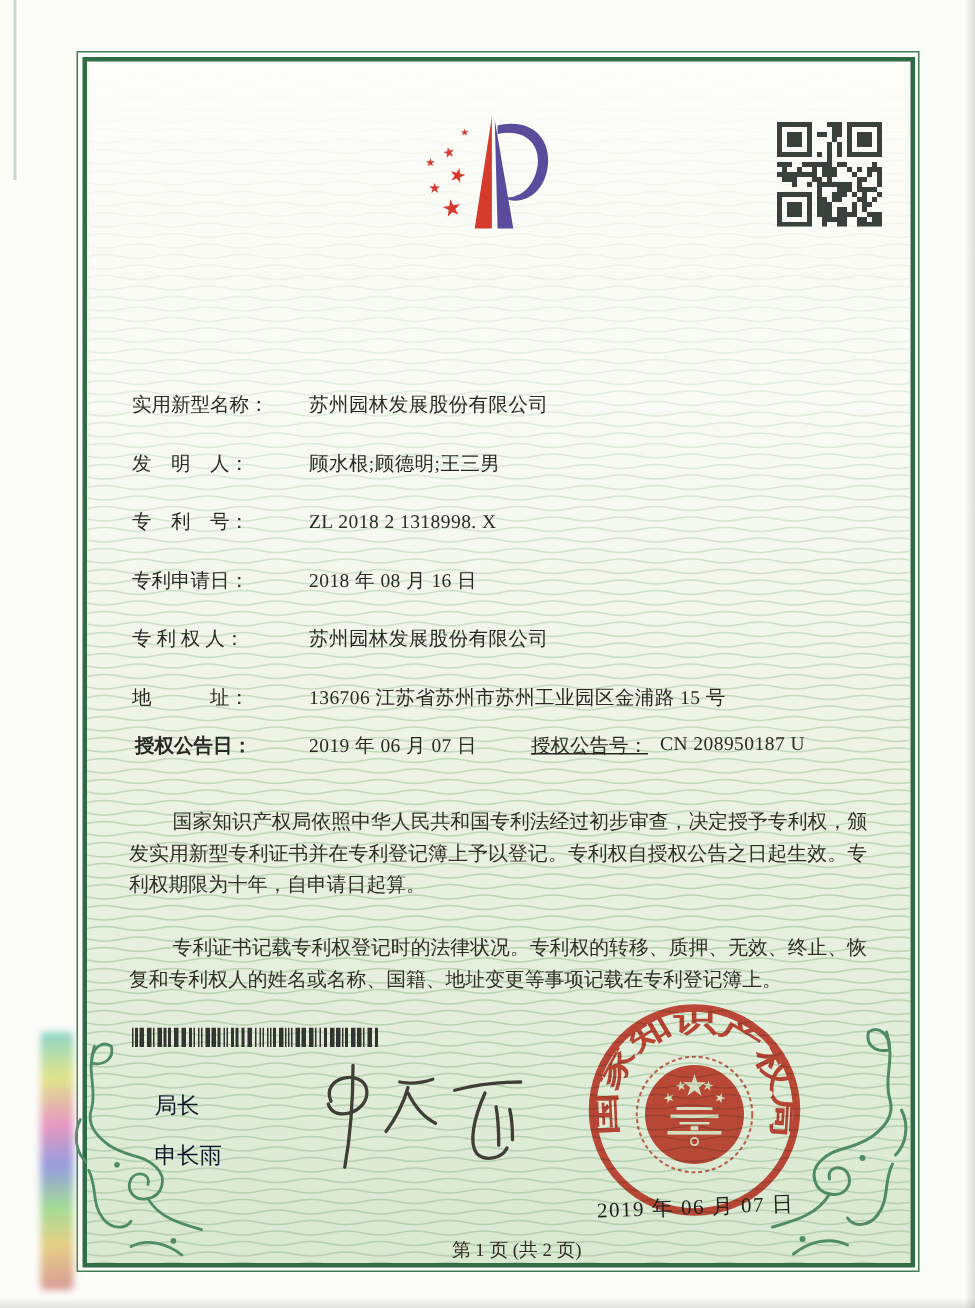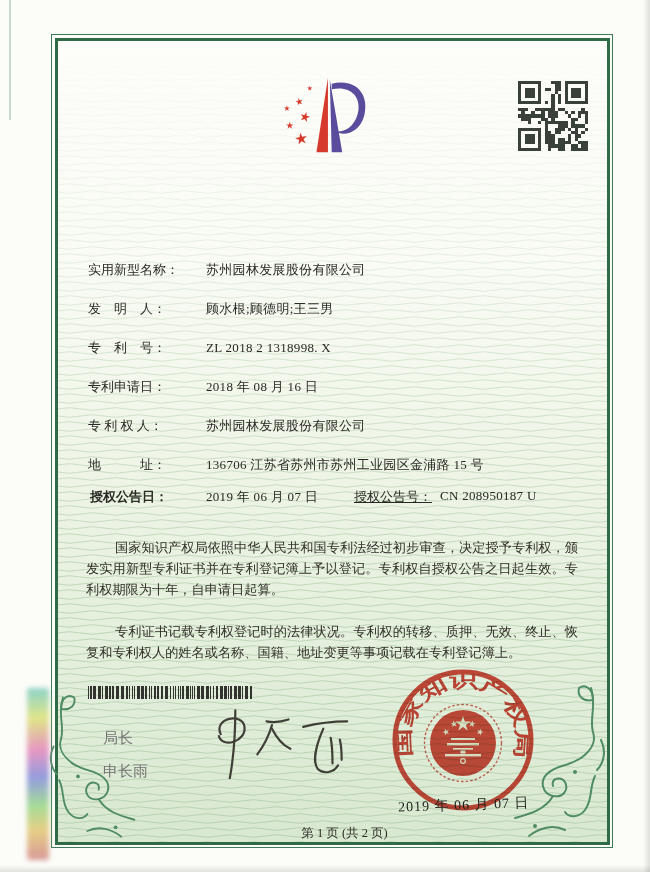--- a/index.html
+++ b/index.html
@@ -51,21 +51,21 @@
   .g2-label { position:absolute; left:266px;text-decoration:underline; }
   .g2-val   { position:absolute; left:352px; letter-spacing:.3px; }
 
   .paras { position:absolute; left:33px; top:480px; width:492px;
            font-size:13.2px; line-height:21px; text-align:justify; color:#302f27; }
   .paras p { text-indent:2.2em;margin-top:21px; }
 
   .barcode { position:absolute; left:35px; top:649px; width:164px; height:13px; }
   .barcode svg { width:100%; height:100%; }
 
-  .director { position:absolute; left:50px; top:686px; font-size:15px; line-height:33px; color:#737373; }
+  .director { position:absolute; left:50px; top:686px; font-size:15px; line-height:33px; color:#0f172a; }
 
   .signature { position:absolute; left:142px; top:662px; width:165px; height:98px; }
   .signature path { stroke:#3f3f37; stroke-width:2.4; fill:none; stroke-linecap:round; stroke-linejoin:round; }
 
   .seal { position:absolute; left:334px; top:628px; width:152px; height:152px;
           opacity:.9; mix-blend-mode:multiply; z-index:3; }
   .seal-date { position:absolute; left:345px; top:760px; width:150px; font-size:14px;
                letter-spacing:1px; color:#1f1f1a; transform:rotate(-2deg); z-index:4; white-space:nowrap; }
 
   .page-info { position:absolute; left:0; top:789px; width:100%; text-align:center;

